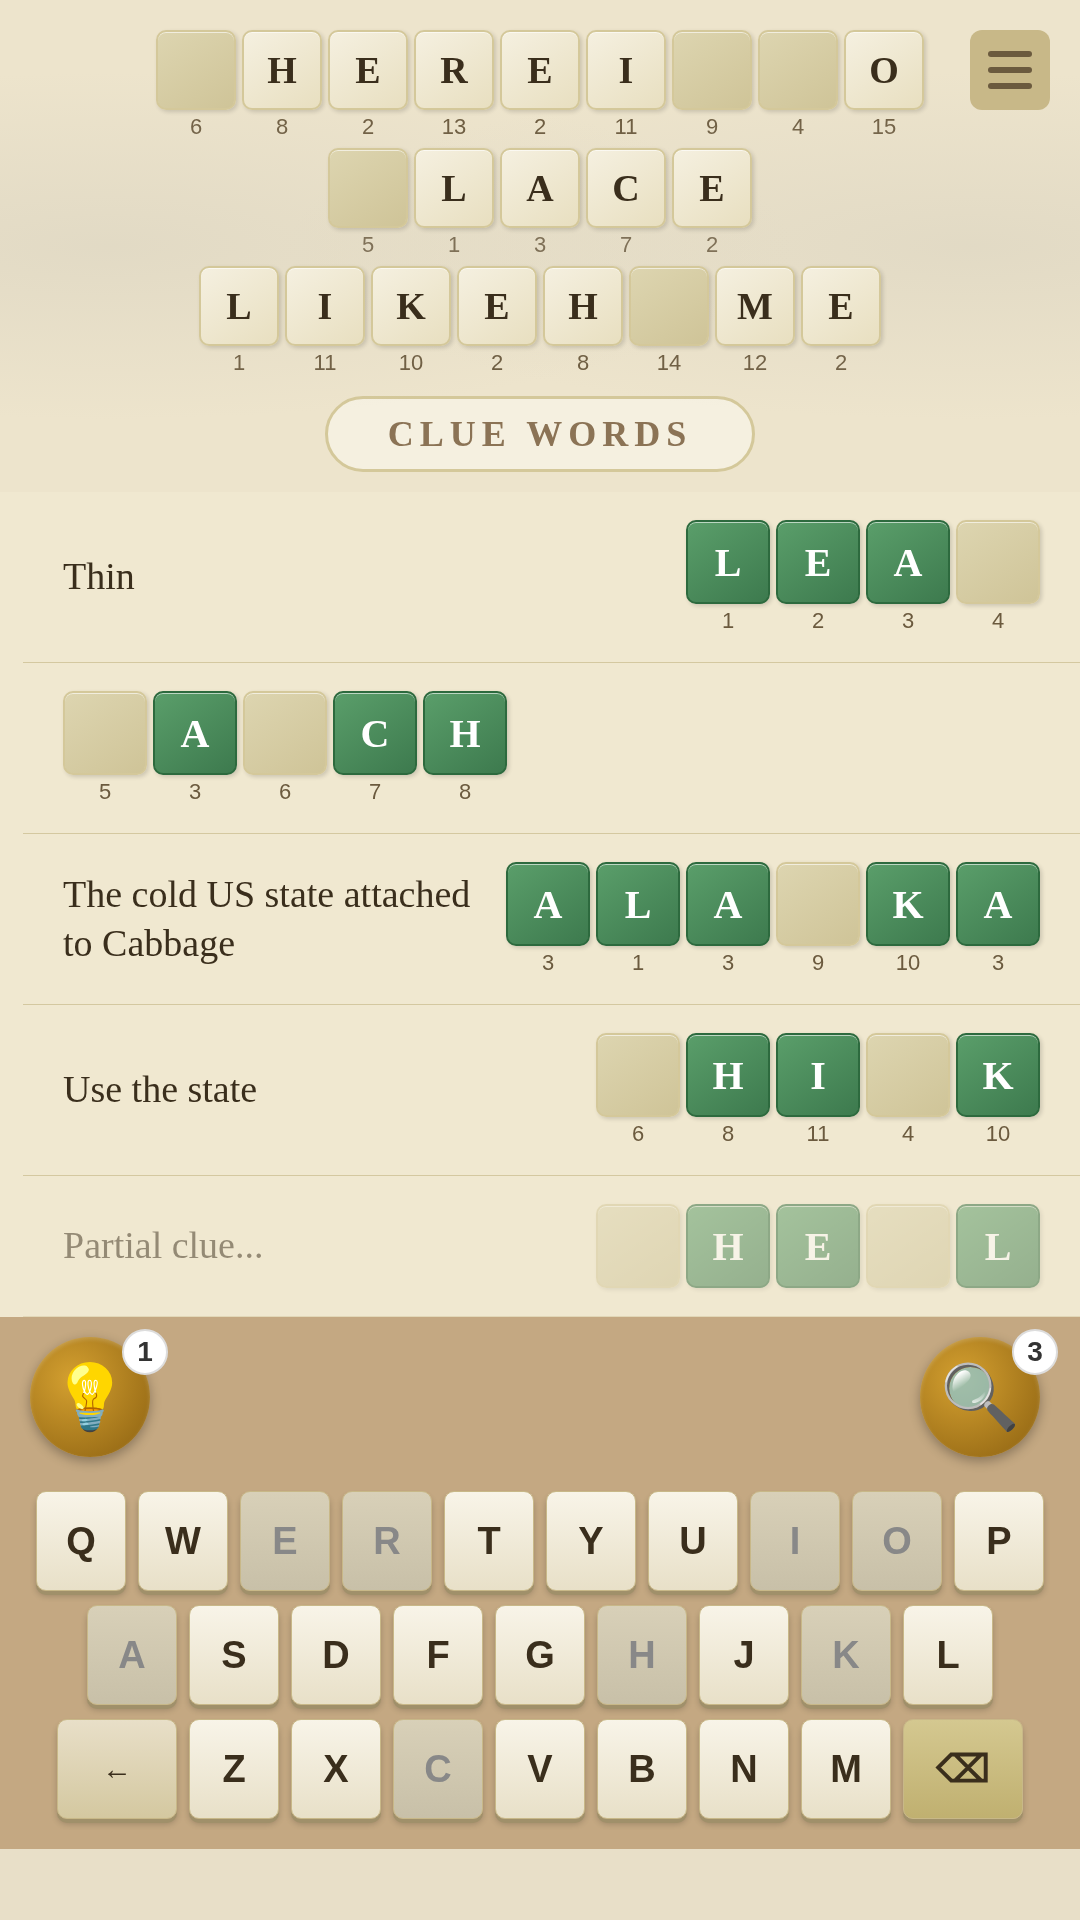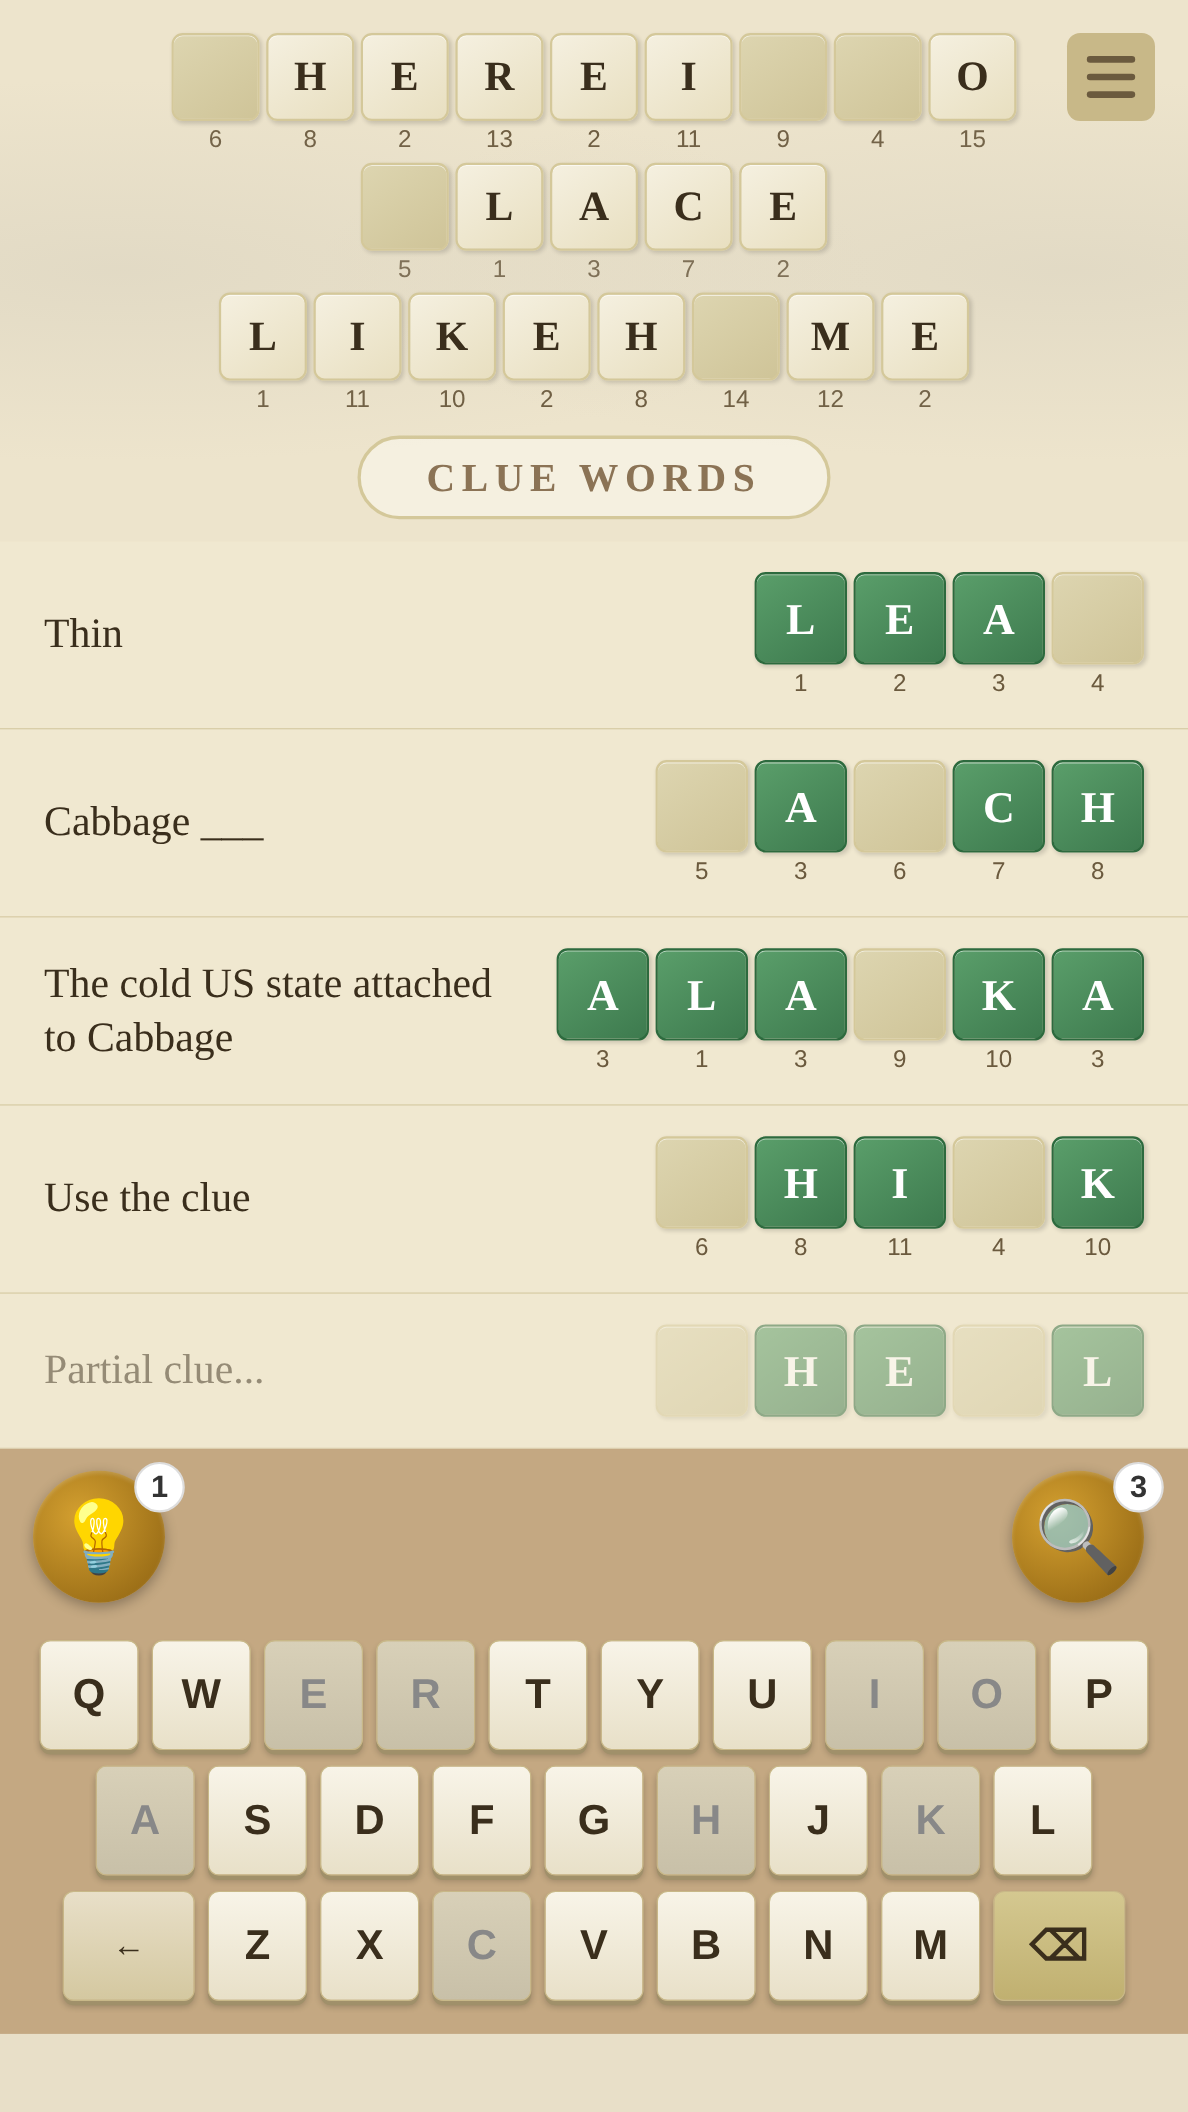--- a/index.html
+++ b/index.html
@@ -110,20 +110,21 @@
       color: #8b7355;
       margin: 20px auto 0 auto;
       width: fit-content;
     }
 
     
     .clues-section {
       background: #f0e8d0;
       flex: 1;
       overflow-y: auto;
+      padding-left: 23px;
     }
 
     .clue-row {
       display: flex;
       align-items: center;
       justify-content: space-between;
       padding: 28px 40px;
       border-bottom: 1px solid #d4c8a0;
     }
 
@@ -392,21 +393,20 @@
         <span class="tile-num">3</span>
       </div>
       <div class="clue-tile">
         <div class="tile blank"></div>
         <span class="tile-num">4</span>
       </div>
     </div>
   </div>
 
   <div class="clue-row">
-    <div class="clue-text">Cabbage ___</div>
     <div class="clue-tiles">
       <div class="clue-tile">
         <div class="tile blank"></div>
         <span class="tile-num">5</span>
       </div>
       <div class="clue-tile">
         <div class="tile green">A</div>
         <span class="tile-num">3</span>
       </div>
       <div class="clue-tile">
@@ -448,21 +448,21 @@
         <span class="tile-num">10</span>
       </div>
       <div class="clue-tile">
         <div class="tile green">A</div>
         <span class="tile-num">3</span>
       </div>
     </div>
   </div>
 
   <div class="clue-row">
-    <div class="clue-text">Use the clue</div>
+    <div class="clue-text">Use the state</div>
     <div class="clue-tiles">
       <div class="clue-tile">
         <div class="tile blank"></div>
         <span class="tile-num">6</span>
       </div>
       <div class="clue-tile">
         <div class="tile green">H</div>
         <span class="tile-num">8</span>
       </div>
       <div class="clue-tile">

